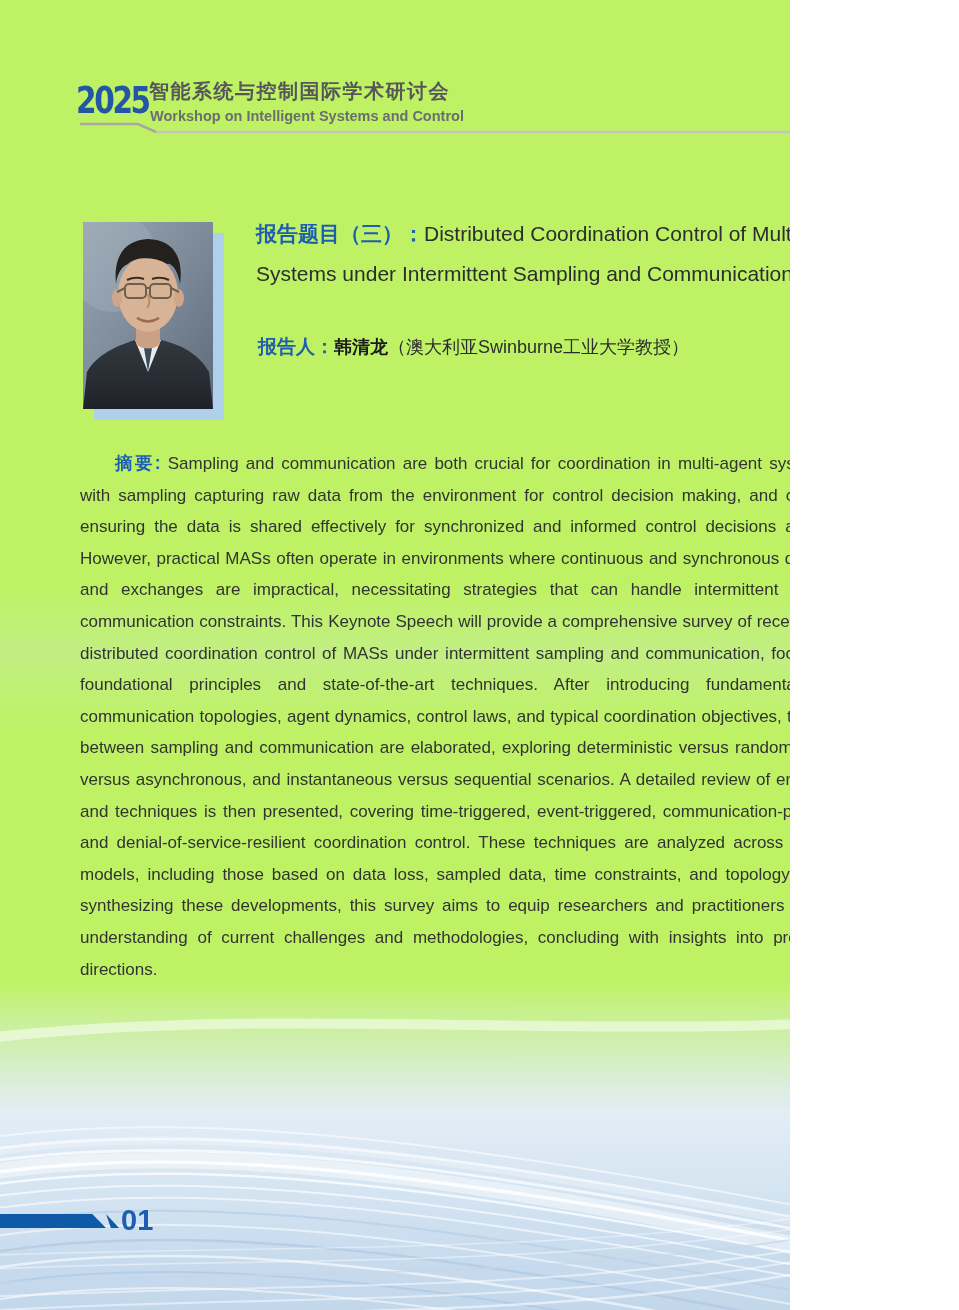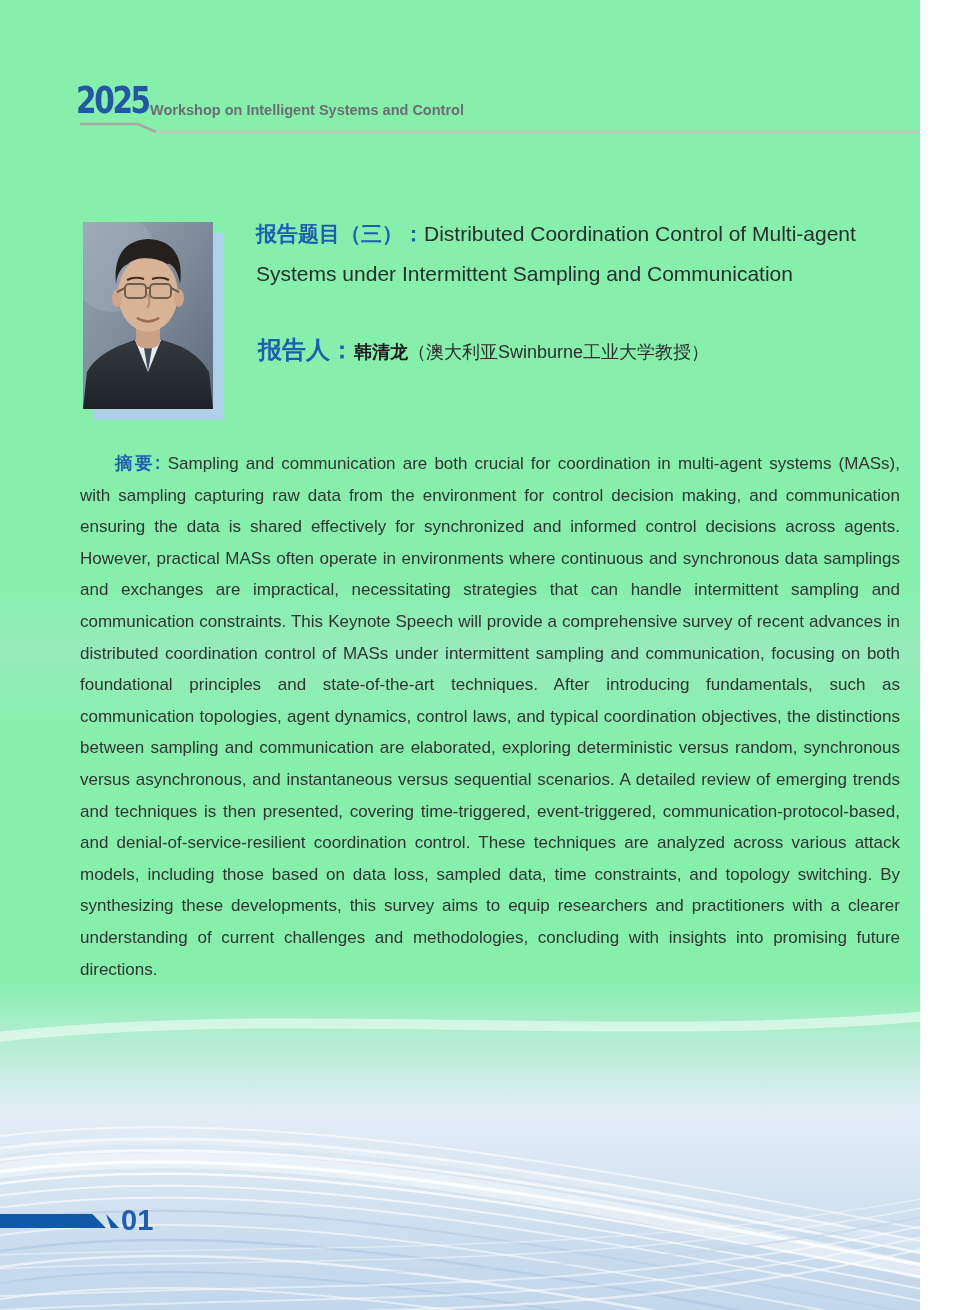--- a/index.html
+++ b/index.html
@@ -1,35 +1,35 @@
 <!DOCTYPE html>
 <html style="--accent-blue: #1d5db2; --logo-blue: #2356a4; --bar-blue: #0e59a8; --header-gray: #55575b; --header-subgray: #6b6d71; --text-dark: #2c2d2f; --text-body: #333333; --photo-shadow: #aed0eb; --divider-tan: #aaa79f; --divider-gray: #c6c4bf; --wave-light-blue: #c9dcee;"><head>
 <meta charset="utf-8">
 <style>
   html,body{margin:0;padding:0;}
   .page{
-    position:relative; width:920px; height:1310px; overflow:hidden;
-    background:#86efac;
+    position:relative; width:790px; height:1310px; overflow:hidden;
+    background:#bef264;
     font-family:"Liberation Sans", sans-serif;
   }
   
   .logo{
     position:absolute; left:76px; top:79px; width:72px; height:42px;
     color:var(--logo-blue,#2356a4);
     font-family:"DejaVu Sans", sans-serif; font-weight:800; font-size:37px;
     letter-spacing:-3px; transform:scale(0.80,1.02); transform-origin:left top;
     line-height:42px; white-space:nowrap;
   }
   .hdr-zh{
     position:absolute; left:149px; top:78px;
     font-size:20px; font-weight:600; letter-spacing:1.5px;
     color:var(--header-gray,#55575b); white-space:nowrap;
   }
   .hdr-en{
-    position:absolute; left:150px; top:102px;
+    position:absolute; left:150px; top:108px;
     font-size:14.5px; font-weight:700; color:var(--header-subgray,#6b6d71);
     white-space:nowrap;
   }
   .hdr-divider{position:absolute; left:78px; top:119px; width:881px; height:16px;}
   
   .photo-shadow{
     position:absolute; left:94px; top:233px; width:130px; height:187px;
     background:var(--photo-shadow,#aed0eb);
   }
   .photo{
@@ -40,21 +40,21 @@
     position:absolute; left:256px; top:214px; width:640px;
     font-size:21px; line-height:40px; color:var(--text-dark,#2c2d2f);
     margin:0; text-align:left;
   }
   .label-blue{ color:var(--accent-blue,#1d5db2); font-weight:700; }
   .speaker-line{
     position:absolute; left:258px; top:334px; width:640px; margin:0;
     font-size:18px; color:var(--text-dark,#2c2d2f); white-space:nowrap;
   }
   .speaker-line .name{ font-size:18px; font-weight:700; color:#1a1b1d; }
-  .speaker-line .label-blue{ font-size:24px;margin-top:32px; }
+  .speaker-line .label-blue{ font-size:19px;margin-top:32px; }
   
   .abstract{
     position:absolute; left:80px; top:448px; width:820px; margin:0;
     font-size:17px; line-height:31.6px; text-align:justify;
     color:var(--text-body,#333333); text-indent:35px;
   }
   .abstract .label-blue{ font-size:17.5px; }
   
   .mid-band{
     position:absolute; left:0; top:585px; width:959px; height:150px;
@@ -121,20 +121,21 @@
       <path d="M -30 318 C 300 298, 620 324, 990 230" fill="none" stroke="rgba(255,255,255,0.5)" stroke-width="2"></path>
       <path d="M -30 304 C 300 286, 620 310, 990 222" fill="none" stroke="rgba(196,215,234,0.7)" stroke-width="2"></path>
       <path d="M -30 290 C 300 274, 620 296, 990 214" fill="none" stroke="rgba(255,255,255,0.45)" stroke-width="1.5"></path>
       <path d="M -30 276 C 300 262, 620 282, 990 206" fill="none" stroke="rgba(255,255,255,0.4)" stroke-width="1.5"></path>
 
       <path d="M -30 60 C 300 20, 640 70, 990 30" fill="none" stroke="rgba(255,255,255,0.5)" stroke-width="10"></path>
     </svg>
   </div>
 
   <div class="logo">2025</div>
+  <div class="hdr-zh">智能系统与控制国际学术研讨会</div>
   <div class="hdr-en">Workshop on Intelligent Systems and Control</div>
   <svg class="hdr-divider" viewBox="0 0 881 16">
     <path d="M2 5 H60 L78 13" fill="none" stroke="#aaa79f" stroke-width="2.6"></path>
     <path d="M78 13 H879" fill="none" stroke="#c6c4bf" stroke-width="2.6"></path>
   </svg>
 
   <div class="photo-shadow"></div>
   <div class="photo">
     <svg width="130" height="187" viewBox="0 0 130 187">
       <defs>

